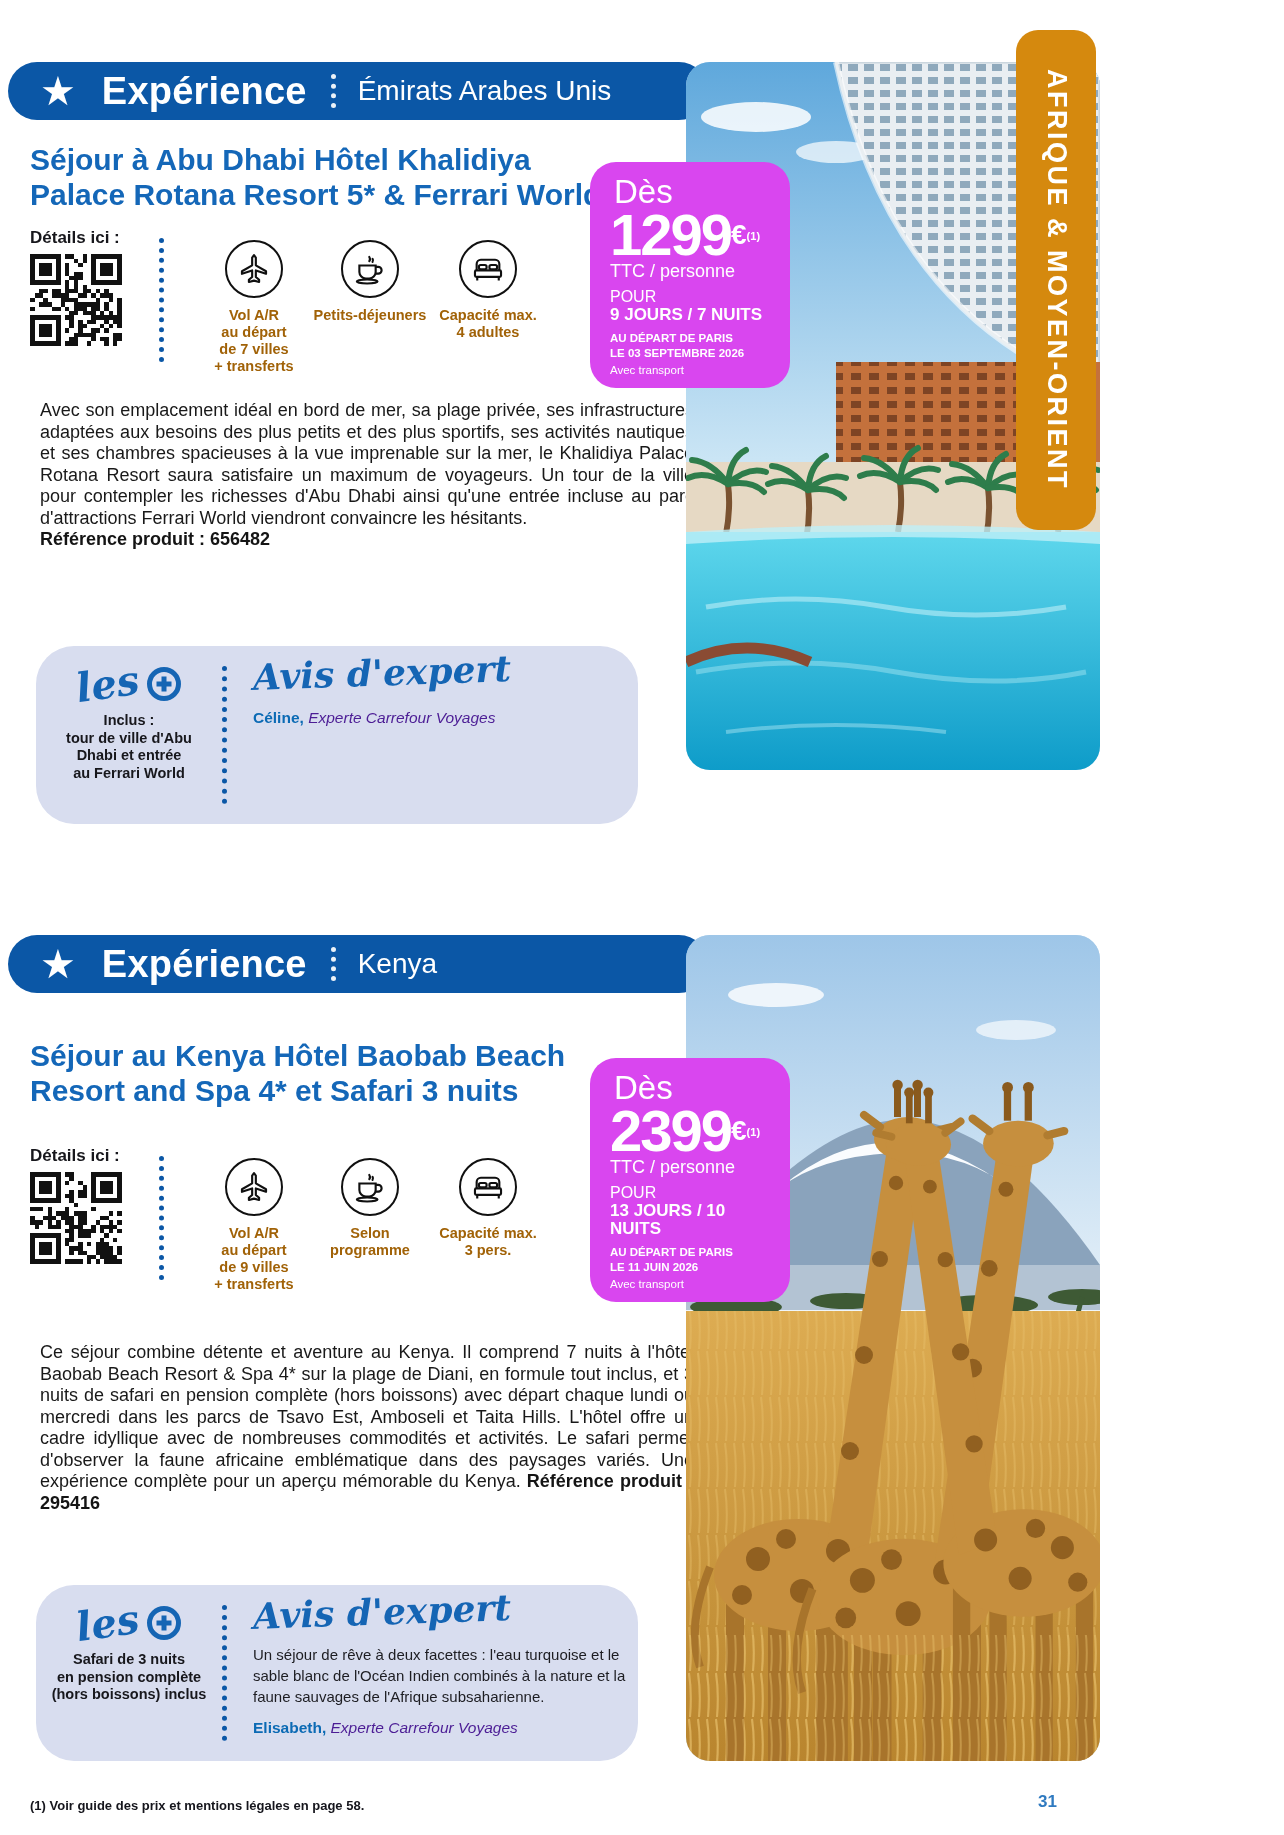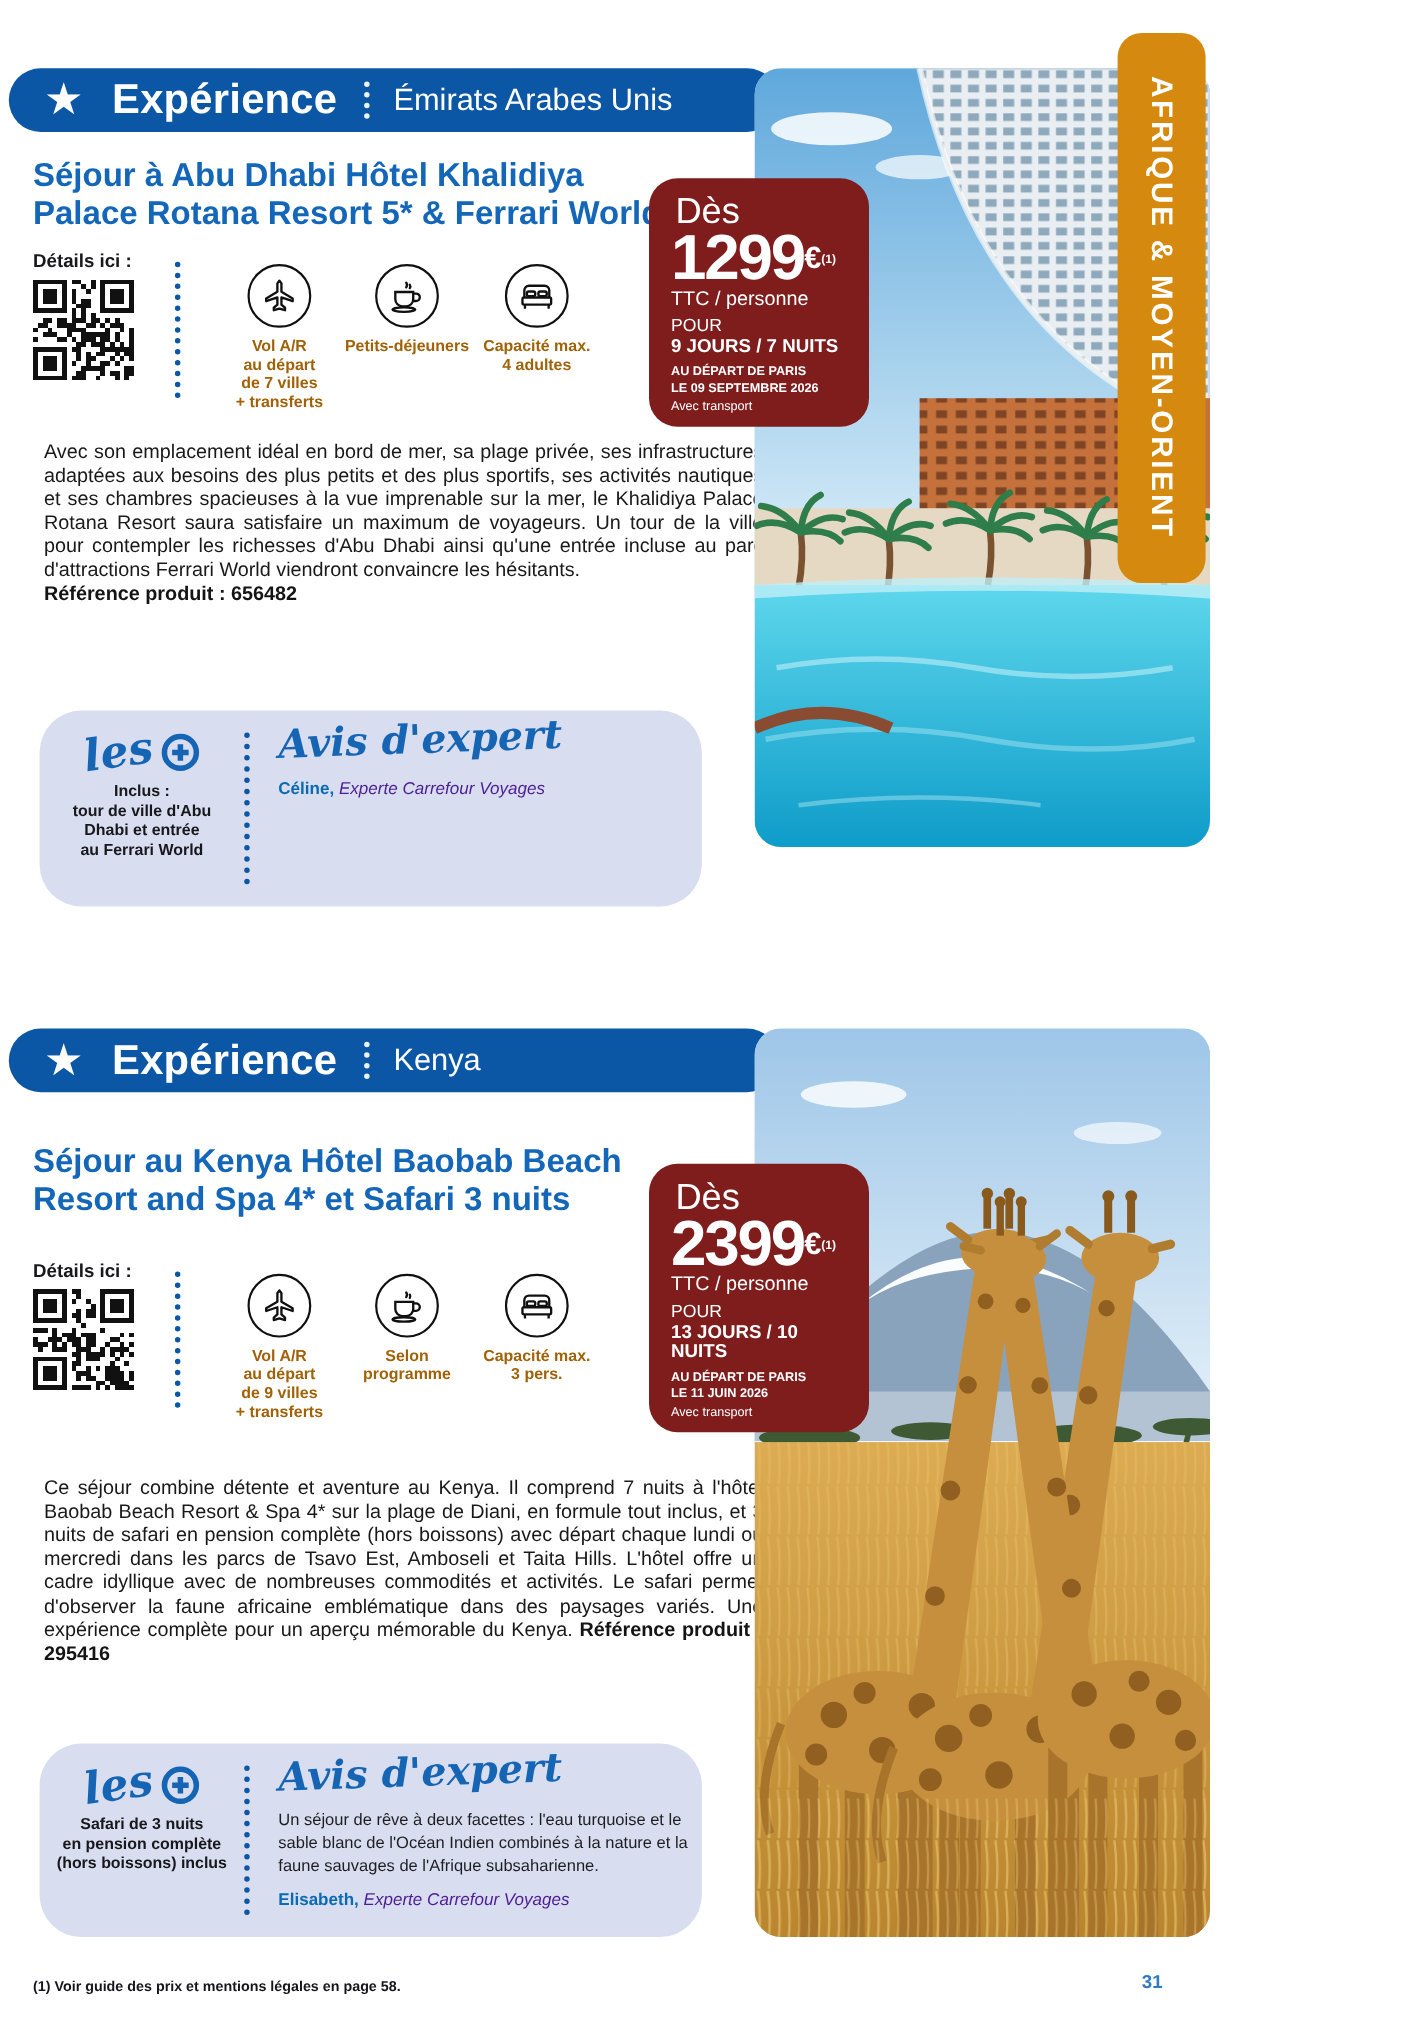--- a/index.html
+++ b/index.html
@@ -40,21 +40,21 @@
 
   .feat{position:absolute;width:128px;display:flex;flex-direction:column;align-items:center;text-align:center}
   .s1-f{top:240px}.s2-f{top:1158px}
   .fx1{left:190px}.fx2{left:306px}.fx3{left:424px}
   .feat-circle{width:58px;height:58px;border:2.5px solid #101010;border-radius:50%;
                display:flex;align-items:center;justify-content:center;background:#fff;box-sizing:border-box}
   .feat-circle svg{width:34px;height:34px}
   .feat-lines{margin-top:9px;font-size:14.5px;line-height:17px;font-weight:bold;color:#a16207}
 
   
-  .price-box{position:absolute;left:590px;width:200px;background:#7f1d1d;border-radius:26px;color:#fff;z-index:3;
+  .price-box{position:absolute;left:590px;width:200px;background:#d946ef;border-radius:26px;color:#fff;z-index:3;
              padding:13px 24px 12px 20px;box-sizing:border-box}
   .s1-price{top:162px}.s2-price{top:1058px}
   .p-des{font-size:33px;line-height:34px;margin-left:4px;font-weight:400}
   .p-amount-row{display:flex;align-items:center;margin-top:2px}
   .p-amount{font-size:58px;font-weight:bold;line-height:48px;letter-spacing:-2px}
   .p-cur{font-size:28px;font-weight:bold;line-height:28px}
   .p-sup{font-size:11px;font-weight:bold;margin-top:2px}
   .p-unit{font-size:18px;line-height:19px;margin-top:3px}
   .p-pour{font-size:16px;line-height:15px;font-weight:normal;margin-top:8px}
   .p-dur{font-size:17px;line-height:18px;font-weight:bold;margin-top:2px}
@@ -351,21 +351,21 @@
     <div class="p-des">Dès</div>
     <div class="p-amount-row">
       <span class="p-amount">1299</span>
       <span class="p-cur">€</span>
       <span class="p-sup">(1)</span>
     </div>
     <div class="p-unit">TTC / personne</div>
     <div class="p-pour">POUR</div>
     <div class="p-dur">9 JOURS / 7 NUITS</div>
     <div class="p-dep">AU DÉPART DE PARIS</div>
-    <div class="p-date">LE 09 SEPTEMBRE 2026</div>
+    <div class="p-date">LE 03 SEPTEMBRE 2026</div>
     <div class="p-trans">Avec transport</div>
   </div>
 
   <p class="desc s1-desc">
     <span>Avec son emplacement idéal en bord de mer, sa plage privée, ses infrastructures adaptées aux besoins des plus petits et des plus sportifs, ses activités nautiques et ses chambres spacieuses à la vue imprenable sur la mer, le Khalidiya Palace Rotana Resort saura satisfaire un maximum de voyageurs. Un tour de la ville pour contempler les richesses d'Abu Dhabi ainsi qu'une entrée incluse au parc d'attractions Ferrari World viendront convaincre les hésitants.</span>
     <b class="ref ref-block">Référence produit : 656482</b>
   </p>
 
   <div class="plus-card s1-card">
     <div class="plus-col">

